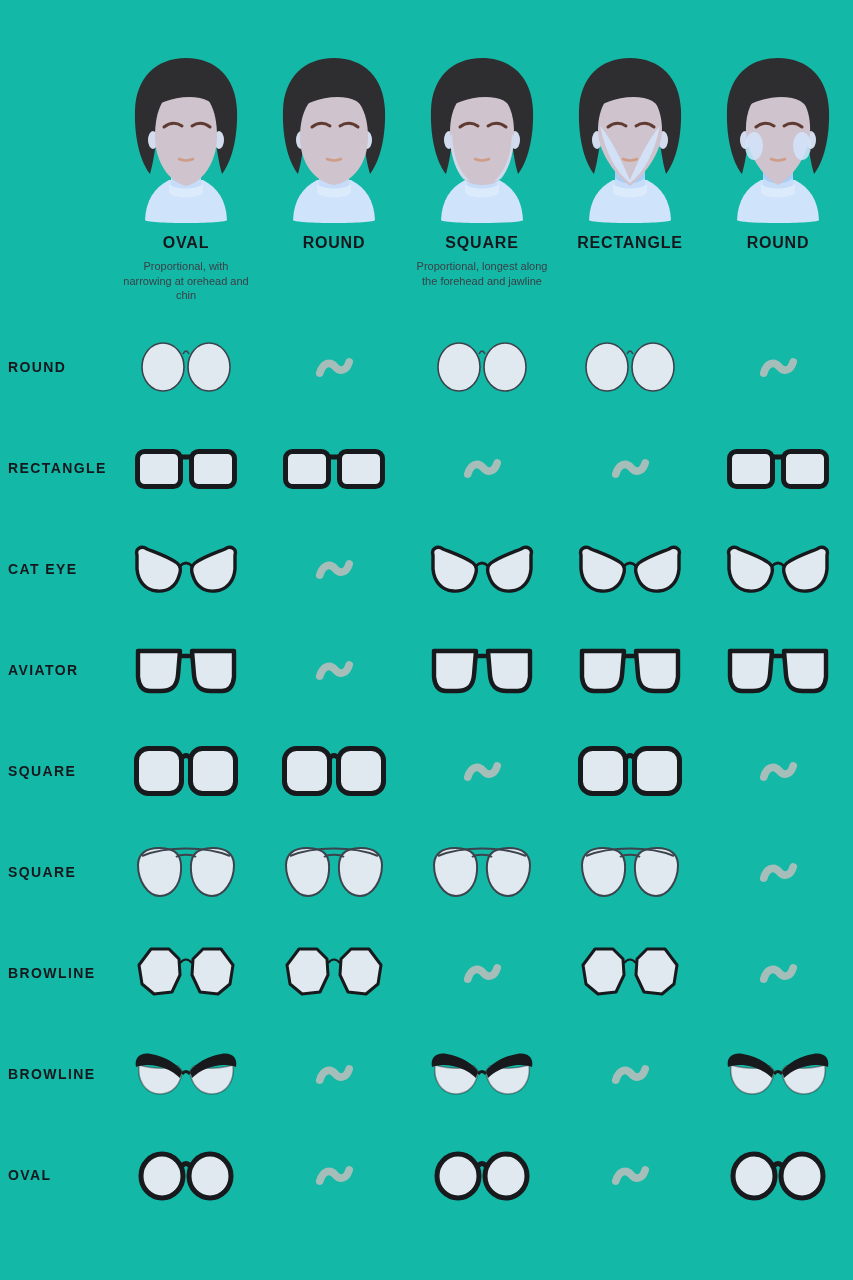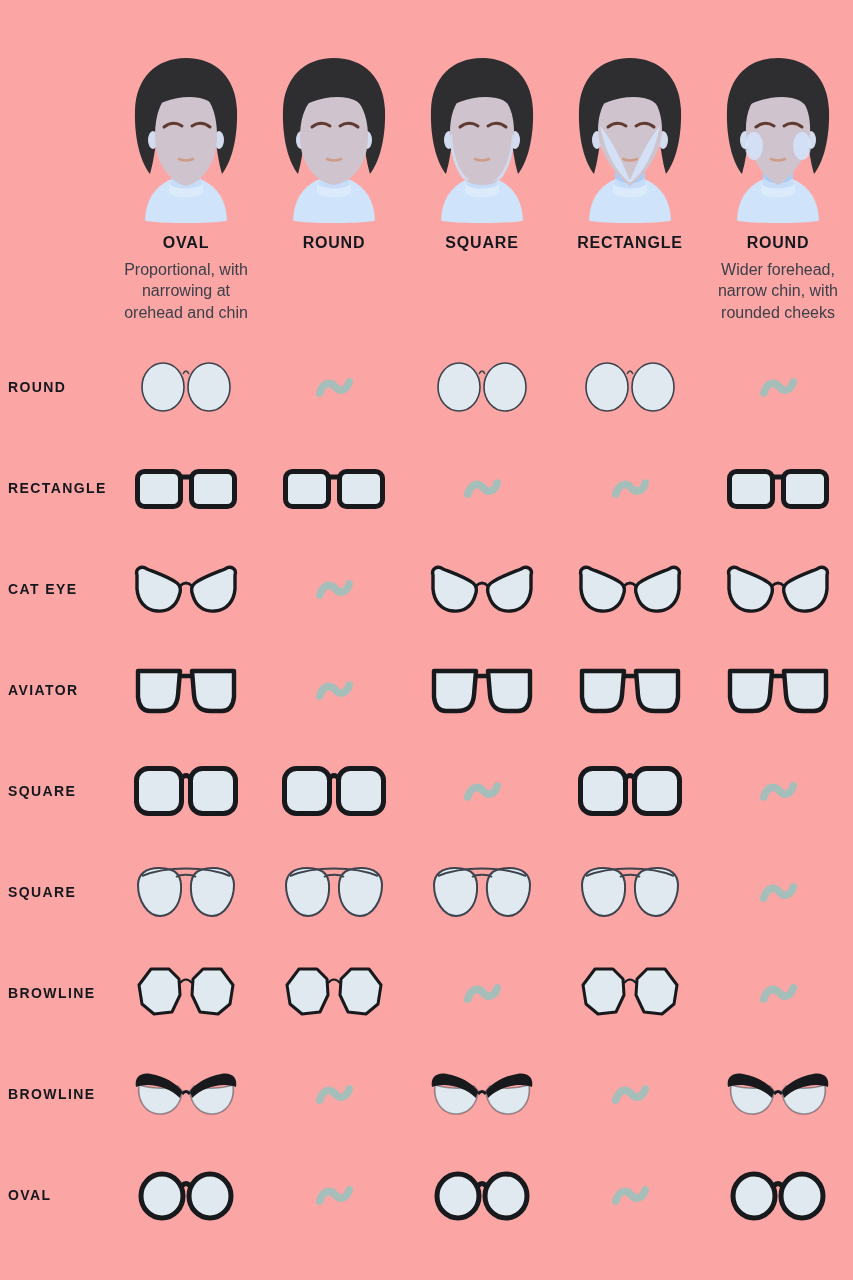--- a/index.html
+++ b/index.html
@@ -1,36 +1,36 @@
 <!DOCTYPE html>
 <html><head>
 <meta charset="utf-8">
 <style>
   html,body{margin:0;padding:0;}
   .page{
     position:relative;
     width:853px;height:1280px;
-    background:#fca5a5;
+    background:#14b8a6;
     font-family:"Liberation Sans",sans-serif;
     overflow:hidden;
   }
   .faces-row{
     margin-left:112px;
     display:grid;
     grid-template-columns:repeat(5,148px);
     padding-top:52px;
   }
   .face-col{text-align:center;}
   .face-art svg{display:block;margin:0 auto;}
   .face-label{
     font-size:16px;font-weight:700;color:#14181d;
     letter-spacing:.8px;margin-top:2px;
   }
   .face-desc{
-    font-size:16px;color:#3a4048;line-height:1.33;
+    font-size:11px;color:#3a4048;line-height:1.33;
     margin-top:7px;padding:0 8px;
   }
   .matrix{margin-top:14px;}
   .m-row{
     display:grid;
     grid-template-columns:112px repeat(5,148px);
     height:101px;
     align-items:center;
   }
   .row-label{
@@ -98,20 +98,21 @@
             <path d="M70 36 C50 36 38 54 38 80 C38 104 44 122 56 130 C62 134 78 134 84 130 C96 122 102 104 102 80 C102 54 90 36 70 36 Z" fill="#cfc3cd"></path>
             <path d="M40 82 C41 104 47 120 58 129 L51 127 C43 117 38 100 38 84 Z" fill="#d2e4fa" opacity="0.7"></path>
             <path d="M100 82 C99 104 93 120 82 129 L89 127 C97 117 102 100 102 84 Z" fill="#d2e4fa" opacity="0.7"></path>
             <path d="M26 62 C26 30 44 14 70 14 C96 14 114 30 114 58 C114 66 112 72 109 77 C104 58 96 48 84 46 C64 42 42 50 26 62 Z" fill="#2e2e31"></path>
             <path d="M48 75 Q57 68 66 74" stroke="#5e3a30" stroke-width="3" fill="none" stroke-linecap="round"></path>
             <path d="M76 74 Q85 68 94 75" stroke="#5e3a30" stroke-width="3" fill="none" stroke-linecap="round"></path>
             <path d="M63 107 Q70 110 77 107" stroke="#cf9c86" stroke-width="2.5" fill="none" stroke-linecap="round"></path>
           </svg>
         </div>
       <div class="face-label">SQUARE</div>
+      <div class="face-desc">Proportional, longest along the forehead and jawline</div>
     </div>
     <div class="face-col">
       <div class="face-art">
           <svg width="140" height="180" viewBox="0 0 140 180">
             <path d="M70 6 C40 6 20 26 19 58 C18 90 26 112 34 122 C38 108 39 96 41 86 L99 86 C101 96 102 108 106 122 C114 112 122 90 121 58 C120 26 100 6 70 6 Z" fill="#2e2e31"></path>
             <path d="M53 128 C38 136 30 148 29 168 C29 172 111 172 111 168 C110 148 102 136 87 128 Z" fill="#cfe3fb"></path>
             <path d="M55 116 H85 V142 H55 Z" fill="#c6dcf9"></path>
             <path d="M55 116 H85 V126 C77 133 63 133 55 126 Z" fill="#a9cdf4"></path>
             <path d="M53 132 C60 138 80 138 87 132 L87 141 C80 147 60 147 53 141 Z" fill="#dcebfc"></path>
             <ellipse cx="37" cy="88" rx="5" ry="9" fill="#d3dcef"></ellipse>
@@ -139,21 +140,20 @@
             <path d="M70 36 C46 36 37 58 38 80 C39 102 54 124 70 133 C86 124 101 102 102 80 C103 58 94 36 70 36 Z" fill="#cfc3cd"></path>
             <ellipse cx="46" cy="94" rx="9" ry="14" fill="#d2e4fa" opacity="0.85"></ellipse>
             <ellipse cx="94" cy="94" rx="9" ry="14" fill="#d2e4fa" opacity="0.85"></ellipse>
             <path d="M26 62 C26 30 44 14 70 14 C96 14 114 30 114 58 C114 66 112 72 109 77 C104 58 96 48 84 46 C64 42 42 50 26 62 Z" fill="#2e2e31"></path>
             <path d="M48 75 Q57 68 66 74" stroke="#5e3a30" stroke-width="3" fill="none" stroke-linecap="round"></path>
             <path d="M76 74 Q85 68 94 75" stroke="#5e3a30" stroke-width="3" fill="none" stroke-linecap="round"></path>
             <path d="M63 107 Q70 110 77 107" stroke="#cf9c86" stroke-width="2.5" fill="none" stroke-linecap="round"></path>
           </svg>
         </div>
       <div class="face-label">ROUND</div>
-      <div class="face-desc">Wider forehead, narrow chin, with rounded cheeks</div>
     </div>
   </header>
 
   <main class="matrix">
       <div class="m-row">
         <div class="row-label">ROUND</div>
         <div class="m-cell">
           <svg width="96" height="56" viewBox="0 0 96 56">
             <ellipse cx="25" cy="28" rx="21" ry="24" fill="#e0e9ef" stroke="#3c434c" stroke-width="1.6"></ellipse>
             <ellipse cx="71" cy="28" rx="21" ry="24" fill="#e0e9ef" stroke="#3c434c" stroke-width="1.6"></ellipse>

